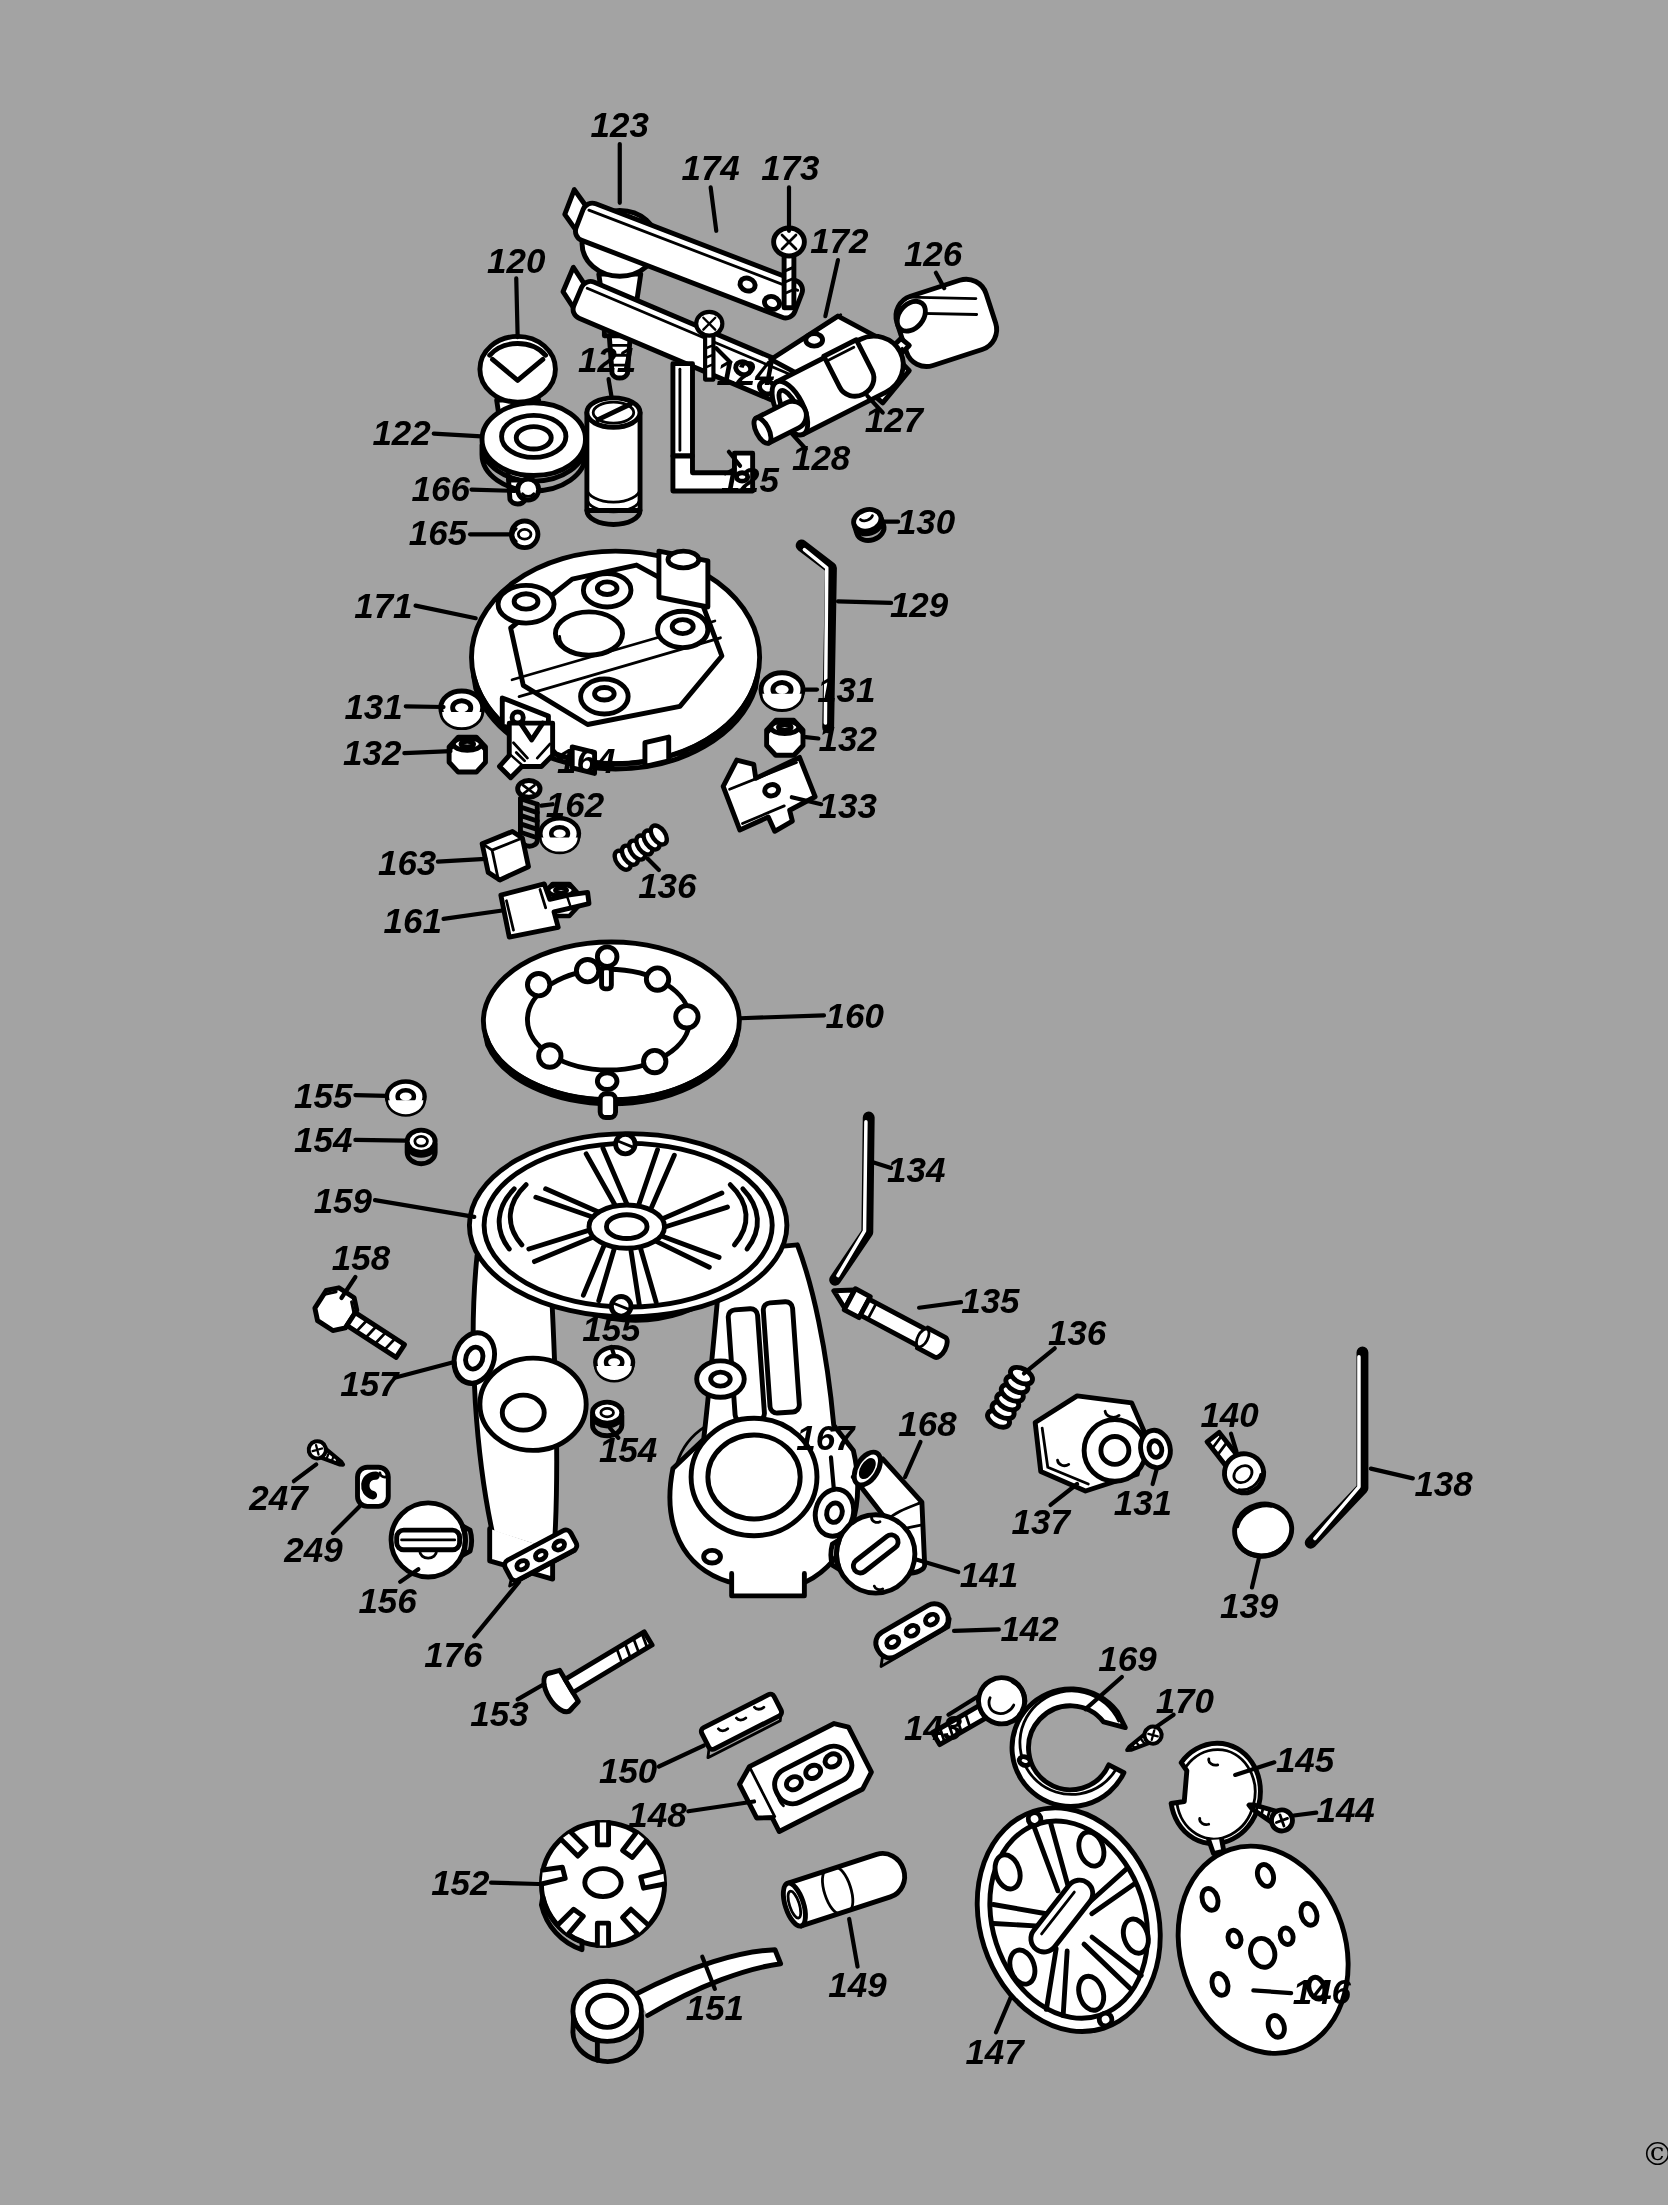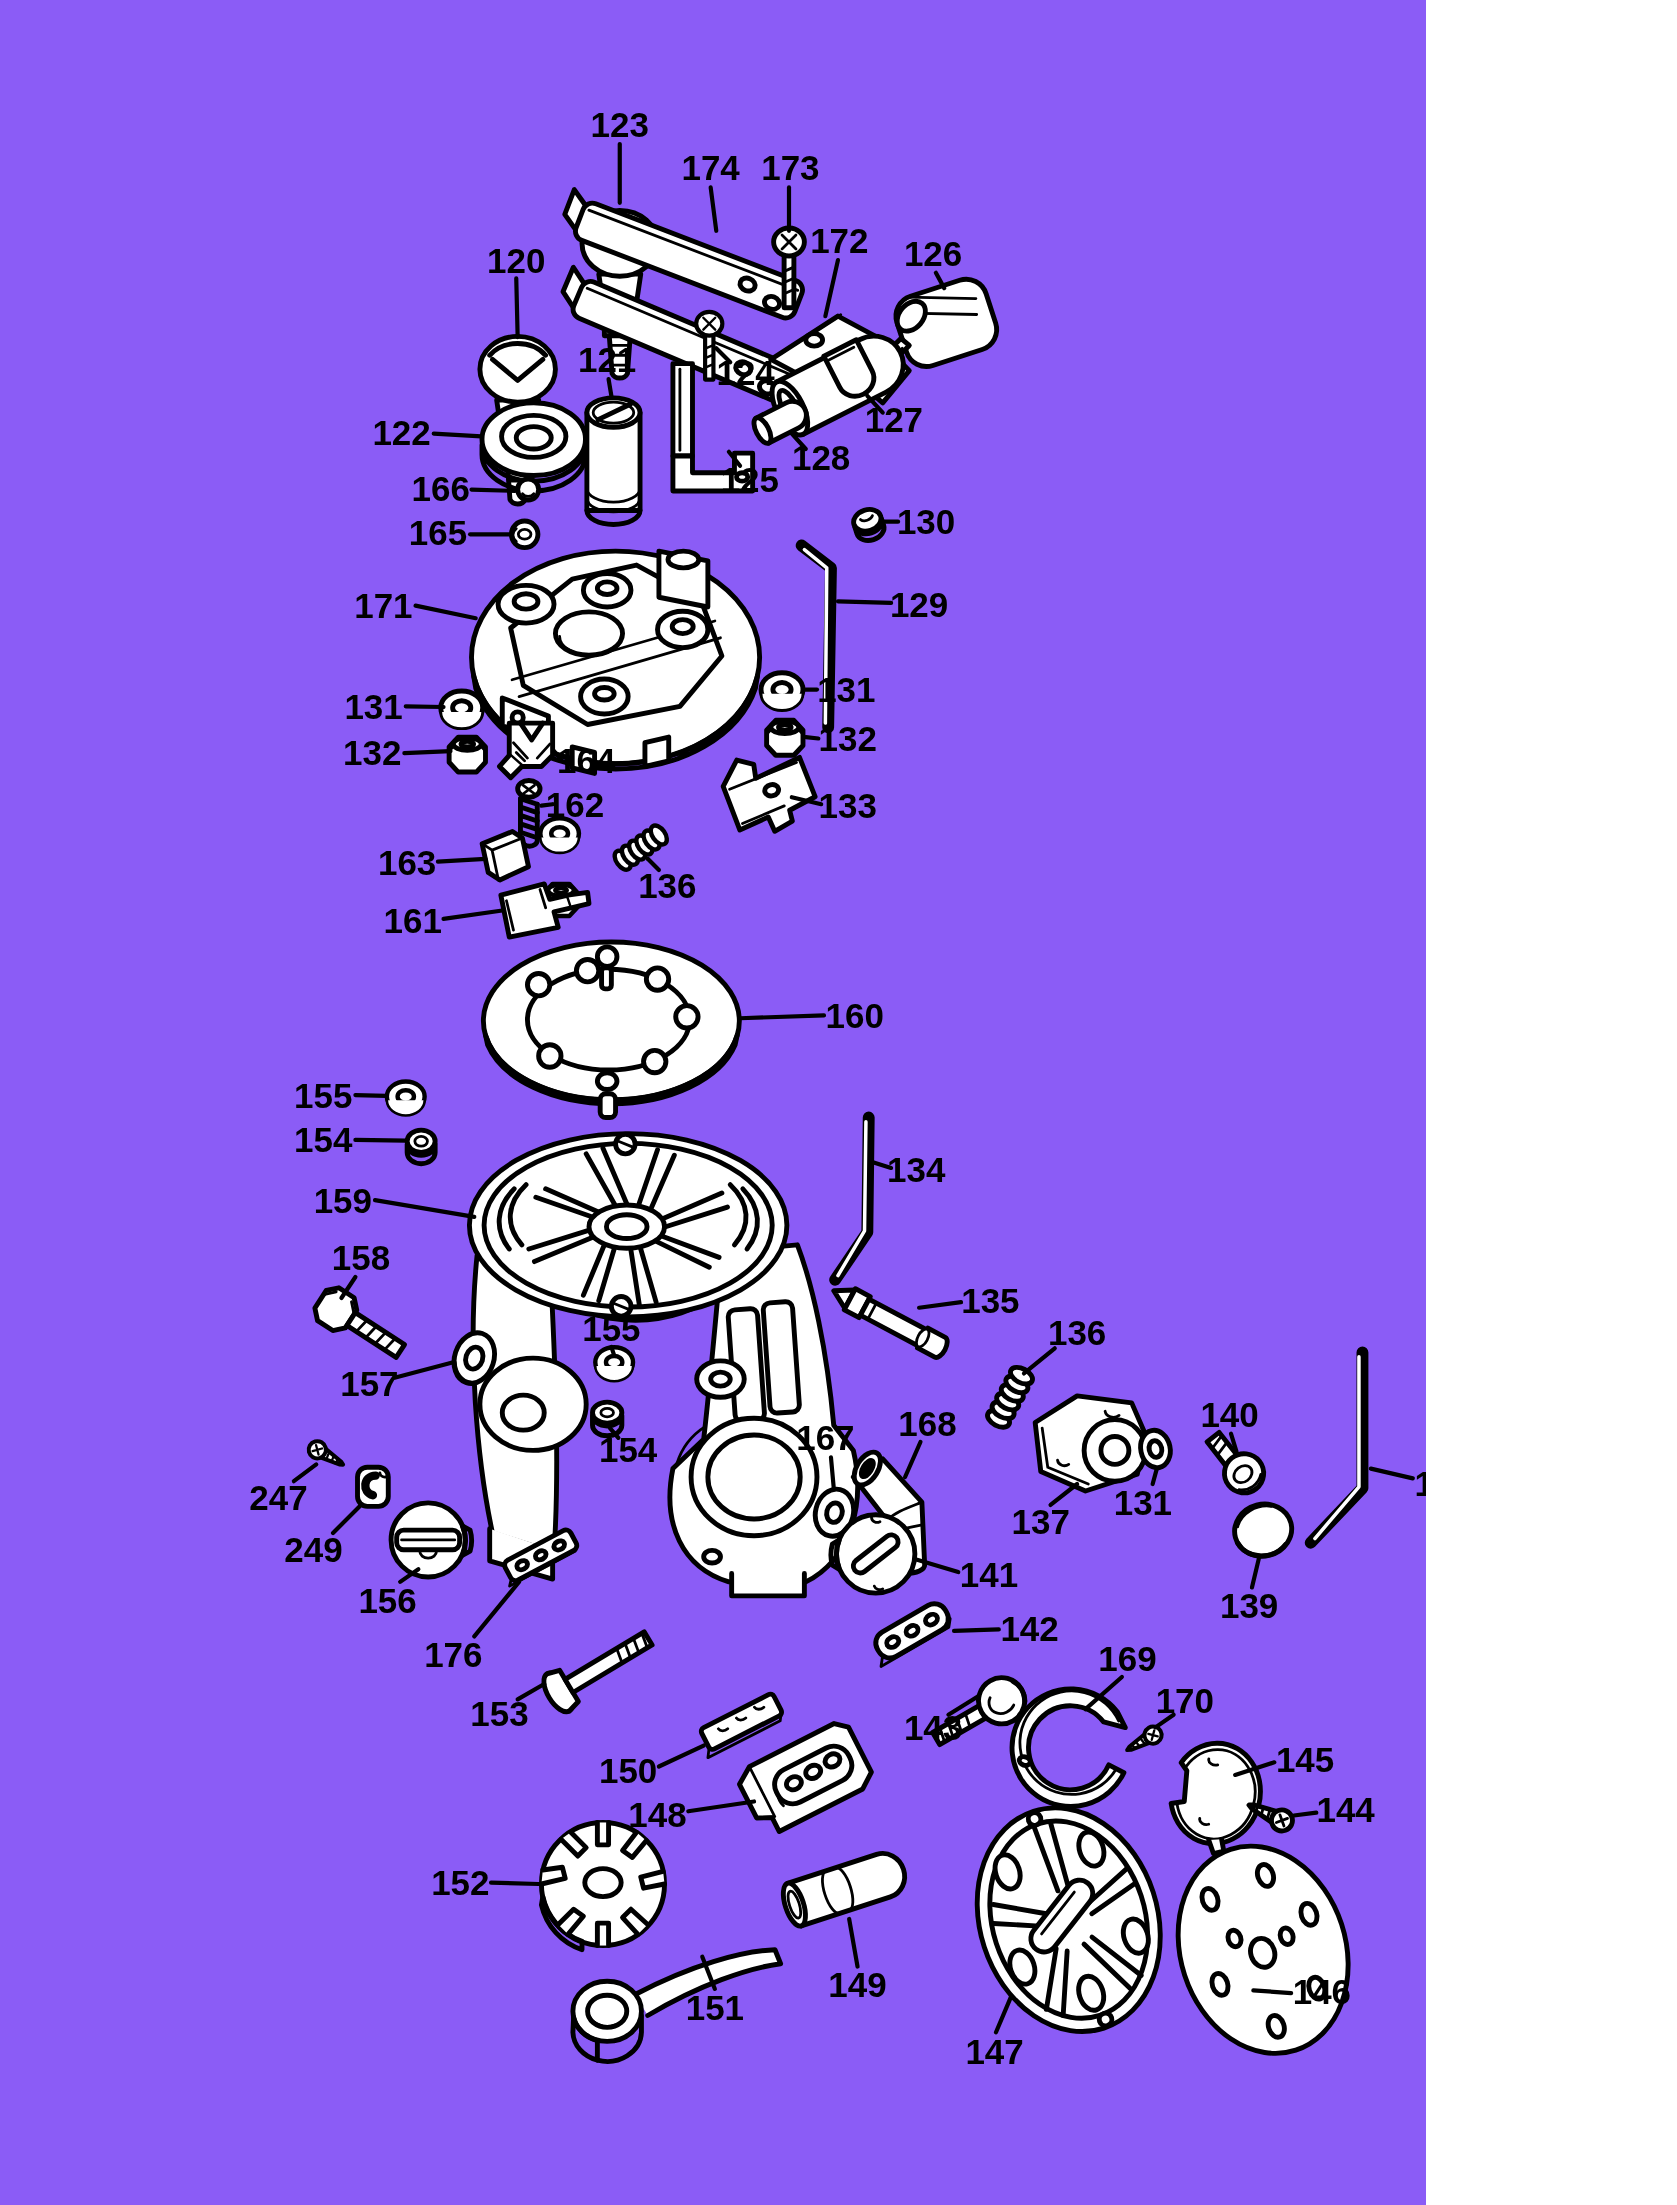--- a/index.html
+++ b/index.html
@@ -1,16 +1,16 @@
 <!DOCTYPE html>
 <html style="font-size:11.2px"><head>
 <meta charset="utf-8">
 <style>
   html,body{margin:0;padding:0;background:#ffffff;}
-  #stage{position:relative;width:1426px;height:2205px;background:#8b5cf6;overflow:hidden;}
+  #stage{position:relative;width:1668px;height:2205px;background:#a3a3a3;overflow:hidden;font-style:italic;}
   svg{display:block}
   
   .part, .part *{fill:#ffffff;stroke:#000000;stroke-width:7;stroke-linejoin:round;stroke-linecap:round;}
   .part .ln{fill:none;}
   .part .thin, .thin{stroke-width:4;}
   .part .thk, .thk{stroke-width:12;}
   .part .dark{fill:#000;}
   .key{fill:none;stroke:#000;stroke-width:17;stroke-linejoin:round;stroke-linecap:round;}
   .keycore{fill:none;stroke:#fff;stroke-width:5;stroke-linejoin:round;stroke-linecap:round;}
   .leader{stroke:#000;stroke-width:6;stroke-linecap:round;fill:none;}

